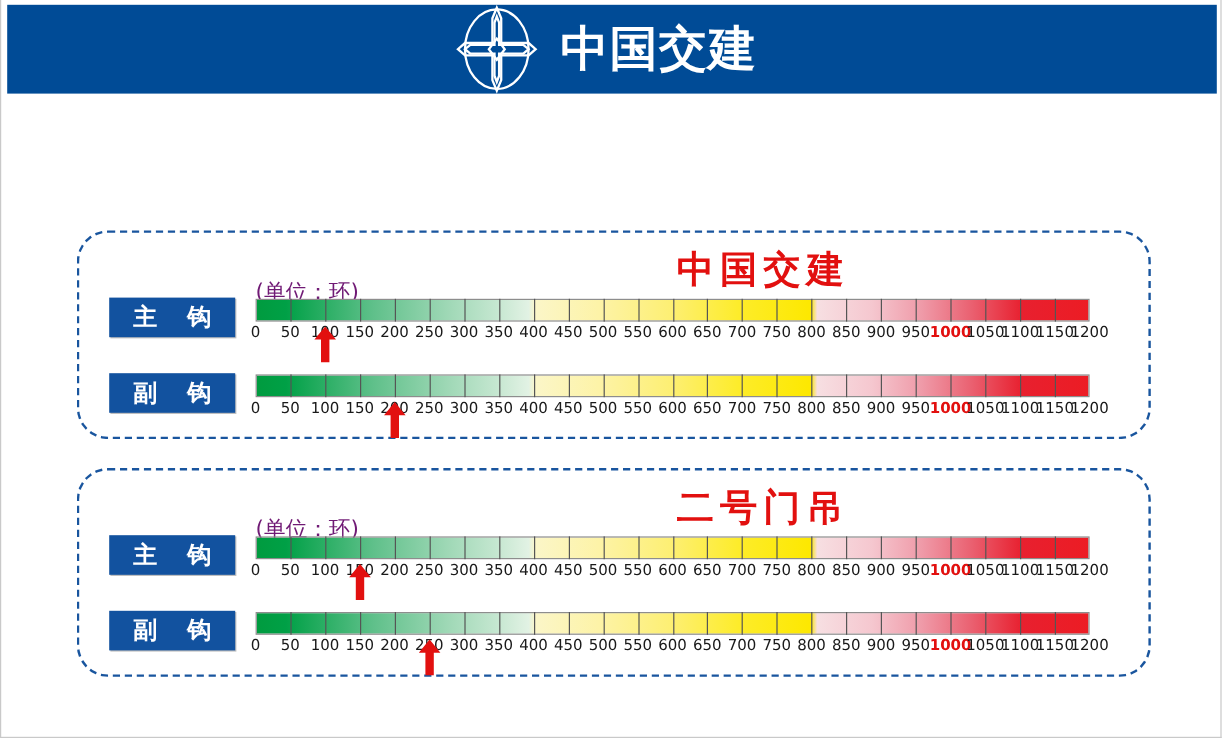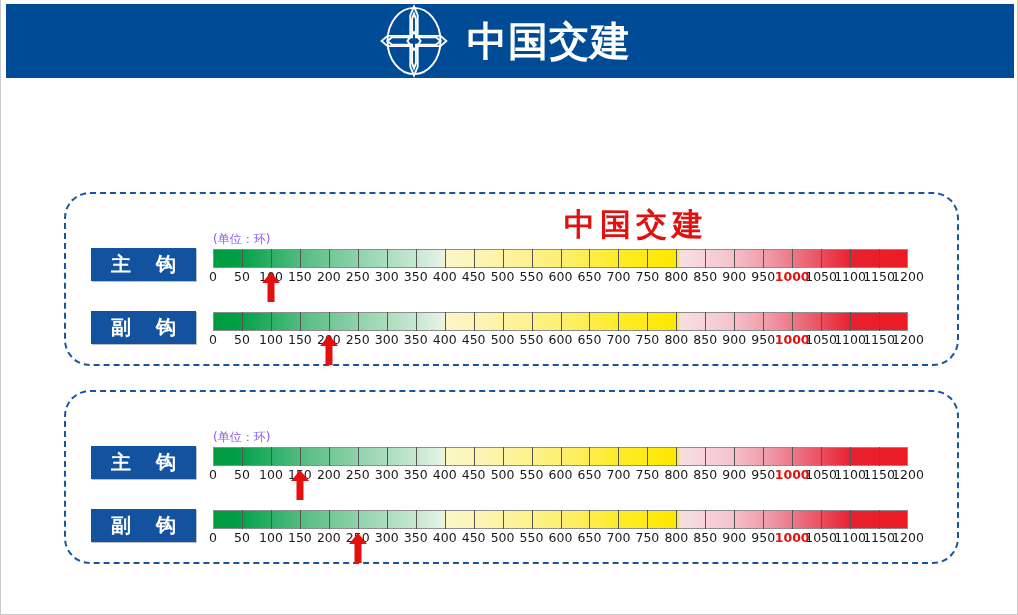--- a/index.html
+++ b/index.html
@@ -49,21 +49,21 @@
   #panel-1{top:390px;height:174px;}
 
   .panel-heading{
     position:absolute;left:440px;top:10px;width:260px;text-align:center;
     color:#e2100f;font-size:31px;font-weight:bold;letter-spacing:5px;
     font-family:"DejaVu Sans","Liberation Sans",sans-serif;
     white-space:nowrap;
   }
   .unit-note{
     position:absolute;left:147px;top:37px;
-    color:#8b5cf6;font-size:12px;
+    color:#701a75;font-size:18px;
     font-family:"DejaVu Sans","Liberation Sans",sans-serif;
     white-space:nowrap;
   }
 
   .row{position:absolute;left:0;width:895px;height:60px;}
   .row-0{top:48px;}
   .row-1{top:111px;}
 
   .hook-label{
     position:absolute;left:25px;top:6px;width:105px;height:33px;
@@ -264,20 +264,21 @@
             </div>
             <div class="marker below" style="left: 115.833px;">
               <svg width="20" height="30" viewBox="0 0 20 30" aria-hidden="true">
                 <path d="M10 0 L19 11 L13.5 11 L13.5 30 L6.5 30 L6.5 11 L1 11 Z" fill="#e2100f"></path>
               </svg>
             </div>
           </div>
         </div>
       </div>
       <div class="panel" id="panel-1">
+        <div class="panel-heading">二号门吊</div>
         <div class="unit-note">(单位：环)</div>
         <div class="row row-0">
           <div class="hook-label">主 钩</div>
           <div class="scale">
             <div class="bar"></div>
             <div class="ticks">
               <div class="tick" style="left: 28.9583px;"></div>
               <div class="tick" style="left: 57.9167px;"></div>
               <div class="tick" style="left: 86.875px;"></div>
               <div class="tick" style="left: 115.833px;"></div>

